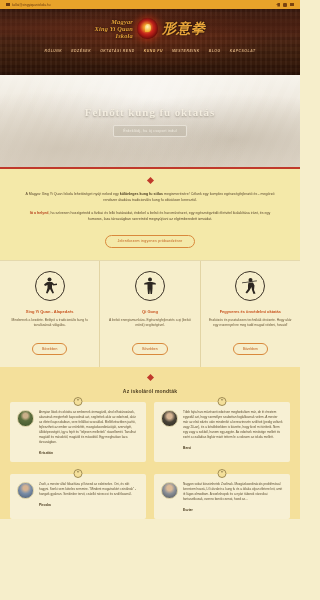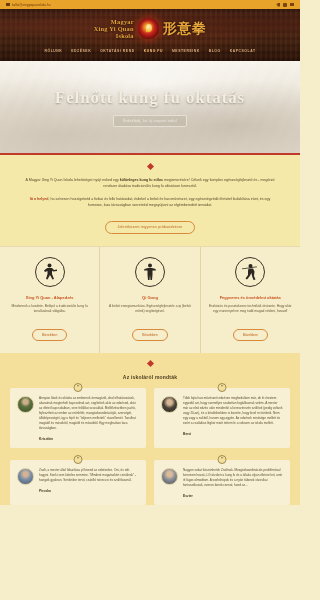--- a/index.html
+++ b/index.html
@@ -21,24 +21,25 @@
   .tb-mail-icon { width: 4px; height: 3px; background: #6b3a10; display: inline-block; }
   .tb-email { font-size: 3.1px; color: #6b3a10; letter-spacing: .05px; }
   .topbar-right { display: flex; align-items: center; gap: 3px; }
   .soc { width: 4px; height: 4px; background: #7a4410; display: inline-block; }
   .soc.fb { clip-path: polygon(35% 0,100% 0,100% 100%,35% 100%,35% 55%,10% 55%,10% 40%,35% 40%); }
   .soc.ig { border-radius: 1px; }
   .soc.yt { clip-path: polygon(0 15%,100% 15%,100% 85%,0 85%); }
 
   
   .header {
-    height: 52px; position: relative; overflow: hidden;
+    height: 66px; position: relative; overflow: hidden;
     background:
       radial-gradient(ellipse at 50% 40%, rgba(120,45,20,.55) 0%, rgba(0,0,0,0) 60%),
       linear-gradient(180deg,#3a1b10 0%,#512415 30%,#40200f 65%,#2a1208 100%);
+    font-style: italic;
   }
   .header::before {
     content:""; position:absolute; inset:0;
     background:
       repeating-linear-gradient(90deg, rgba(255,255,255,.03) 0 2px, rgba(0,0,0,.05) 2px 5px),
       repeating-linear-gradient(0deg, rgba(0,0,0,.07) 0 3px, rgba(255,190,120,.025) 3px 7px);
     opacity:.85;
   }
   .header::after {
     content:""; position:absolute; left:0; right:0; top:0; height:26px;
@@ -100,21 +101,21 @@
       radial-gradient(ellipse at 78% 70%, rgba(176,164,146,.5), transparent 50%),
       radial-gradient(ellipse at 50% 20%, rgba(255,255,255,.5), transparent 60%);
   }
   .hero-inner {
     position: relative; z-index: 2; height: 100%;
     display: flex; flex-direction: column; align-items: center; justify-content: center;
     gap: 7px;
   }
   .hero-title {
     font-family: "Liberation Serif", serif;
-    font-size: 17px; font-weight: bold; letter-spacing: .9px;
+    font-size: 11px; font-weight: bold; letter-spacing: .9px;
     color: #f3ede0; text-shadow: 0 1px 2px rgba(110,100,85,.55);
   }
   .hero-btn {
     font-size: 3.6px; letter-spacing: .25px; color: #f0ebe0;
     border: .7px solid rgba(240,235,225,.75); border-radius: 2px;
     padding: 3px 9px; background: rgba(170,160,145,.28);
     cursor: pointer; white-space: nowrap;
   }
 
   

